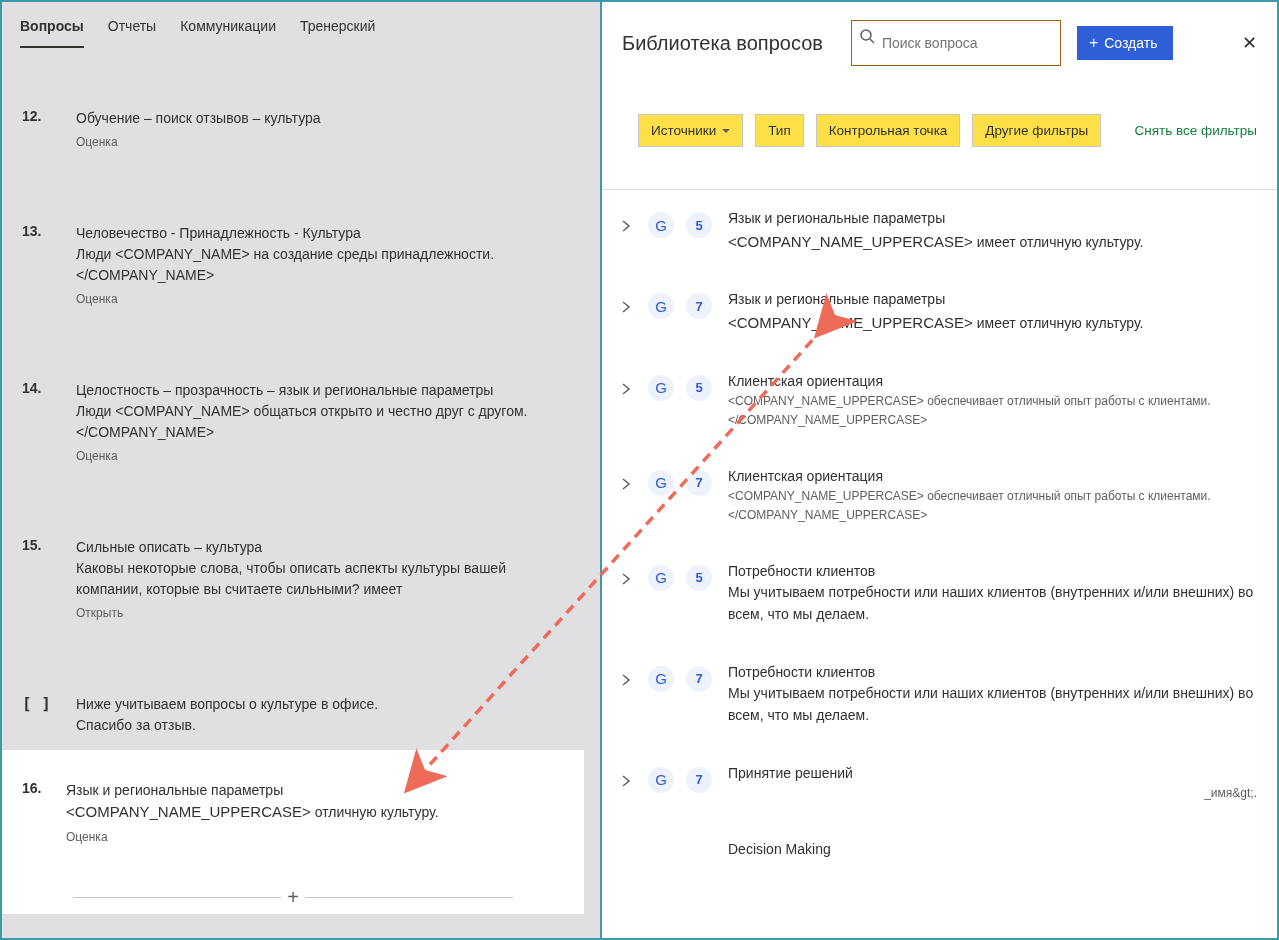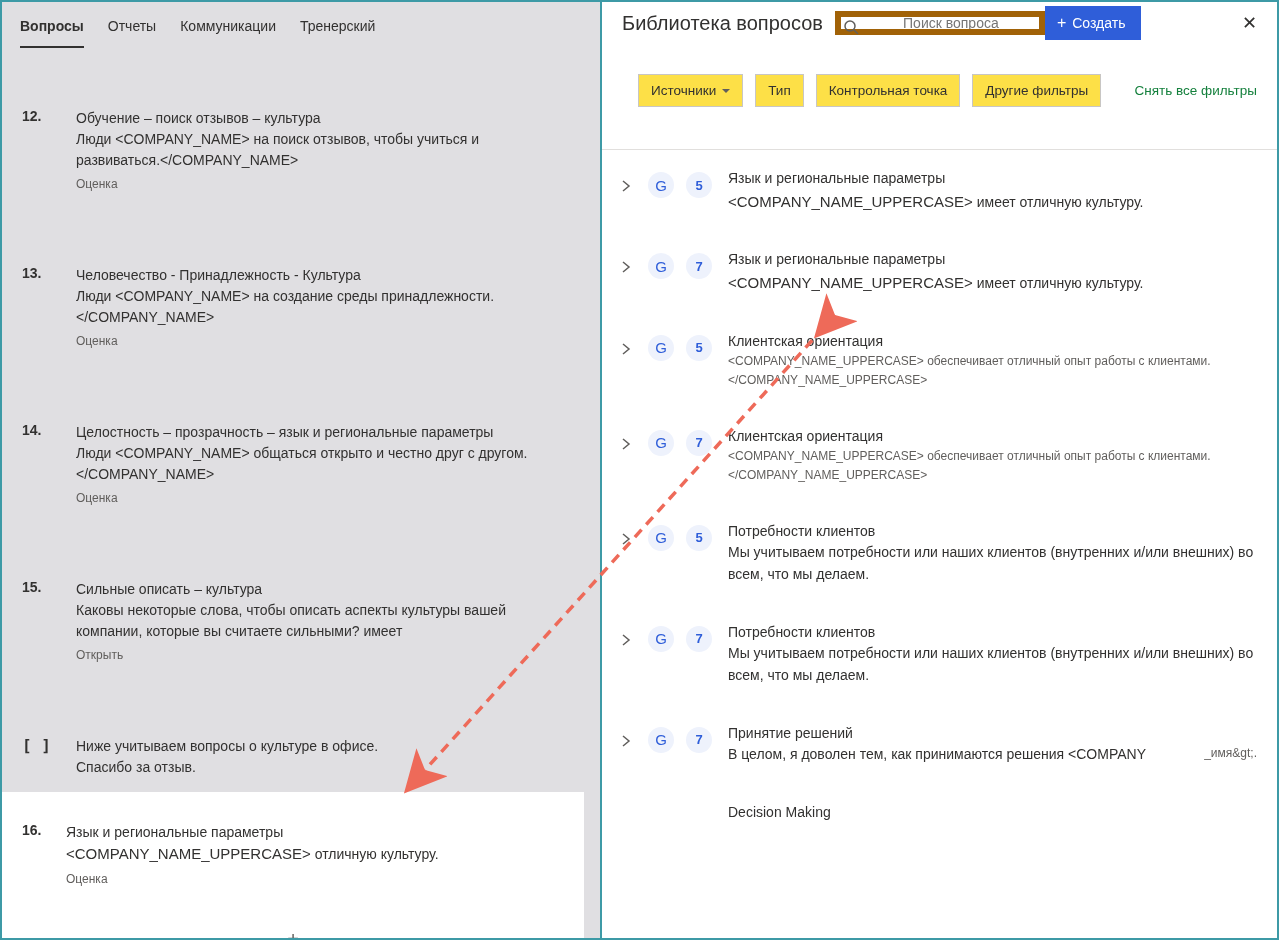--- a/index.html
+++ b/index.html
@@ -23,24 +23,24 @@
   .section-note .qnum { font-family: monospace; font-size: 16px; }
 
   .dropzone { background: #fff; padding: 20px 20px 60px 20px; margin: 0 -20px; position: relative; }
   .dropzone .qitem { margin-top: 0; padding: 10px 0 10px 40px; }
   .plus-line { position: absolute; bottom: 4px; left: 50%; transform: translateX(-50%); display: flex; align-items: center; width: 440px; }
   .plus-line::before, .plus-line::after { content: ""; flex: 1; height: 1px; background: #c8c6c4; }
   .plus { width: 24px; height: 24px; display: flex; align-items: center; justify-content: center; color: #605e5c; font-size: 20px; }
 
   
   .right-pane { flex: 1; height: 100%; background: #fff; display: flex; flex-direction: column; border: 2px solid #3d9aa6; }
-  .rp-header { display: flex; align-items: center; padding: 4px 20px; }
+  .rp-header { display: flex; align-items: center; padding: 18px 20px; gap: 16px; }
   .rp-title { font-size: 20px; font-weight: 400; color: #323130; flex: 0 0 auto; margin-right: 12px; }
   .search-wrap { position: relative; flex: 0 0 210px; }
-  .search-wrap input { width: 100%; height: 24px; padding: 4px 8px 4px 30px; border: 6px solid #a16207; font-size: 14px; text-align: center; }
+  .search-wrap input { width: 100%; height: 46px; padding: 4px 8px 4px 30px; border: 1px solid #a16207; font-size: 14px; }
   .search-icon { position: absolute; left: 8px; top: 8px; width: 16px; height: 16px; color: #605e5c; }
   .btn-create { height: 34px; background: #2f5ed9; color: #fff; border: none; padding: 0 16px 0 12px; font-size: 14px; display: inline-flex; align-items: center; gap: 6px; cursor: pointer; }
   .close-x { margin-left: auto; font-size: 18px; color: #323130; cursor: pointer; background: none; border: none; }
 
   .filters { display: flex; gap: 12px; align-items: center; padding: 0 20px 12px 36px; margin-top: 30px; margin-bottom: 30px; }
   .fbtn { border: 1px solid #c8c6c4; background: #fde047; padding: 8px 12px; font-size: 13.5px; color: #323130; cursor: pointer; }
   .fbtn.with-caret::after { content: ""; display: inline-block; margin-left: 6px; border: 4px solid transparent; border-top-color: #605e5c; transform: translateY(2px); }
   .clear { margin-left: auto; font-size: 13.5px; color: #15803d; background: none; border: none; cursor: pointer; }
 
   .lib-list { flex: 1; overflow-y: auto; border-top: 1px solid #e1dfdd; }
@@ -70,21 +70,20 @@
       <div class="tab">Коммуникации</div>
       <div class="tab">Тренерский</div>
     </div>
 
     <div class="left-body">
 
       <div class="qitem">
         <div class="qnum">12.</div>
         <div class="qmeta">
           <div class="qtitle">Обучение – поиск отзывов – культура</div>
-          <div class="qdesc">Люди &lt;COMPANY_NAME&gt; на поиск отзывов, чтобы учиться и развиваться.&lt;/COMPANY_NAME&gt;</div>
           <div class="qtype">Оценка</div>
         </div>
       </div>
 
       <div class="qitem">
         <div class="qnum">13.</div>
         <div class="qmeta">
           <div class="qtitle">Человечество - Принадлежность - Культура</div>
           <div class="qdesc">Люди &lt;COMPANY_NAME&gt; на создание среды принадлежности.&lt;/COMPANY_NAME&gt;</div>
           <div class="qtype">Оценка</div>
@@ -246,21 +245,21 @@
         <div class="lib-row">
           <div class="chev">
             <svg viewBox="0 0 12 12">
               <path d="M3 1 L9 6 L3 11" fill="none" stroke="currentColor" stroke-width="1.5"></path>
             </svg>
           </div>
           <div class="src-ico">G</div>
           <div class="badge">7</div>
           <div class="lib-text">
             <div class="lib-cat">Принятие решений</div>
-            <div class="lib-body"><span>В целом, я доволен тем, как принимаются решения &lt;COMPANY</span><span class="trail" style="float: right; text-align: center;">_имя&amp;gt;.</span></div>
+            <div class="lib-body"><span class="trail" style="float: right; text-align: center;">_имя&amp;gt;.</span></div>
           </div>
         </div>
         <div class="lib-row">
           <div class="chev"></div>
           <div class="src-ico" style="visibility: hidden;"></div>
           <div class="badge" style="visibility: hidden;"></div>
           <div class="lib-text">
             <div class="lib-cat">Decision Making</div>
             <div class="lib-body"><span></span></div>
           </div>

